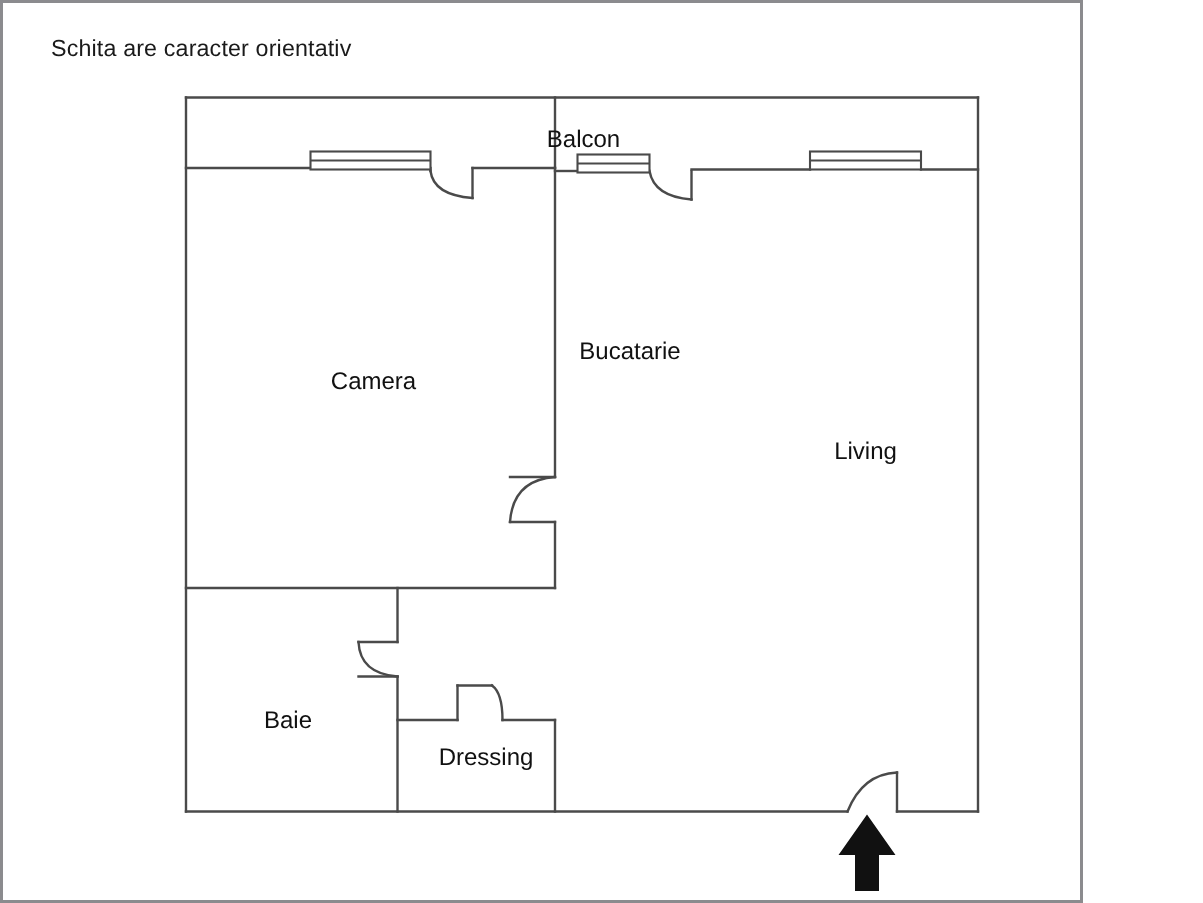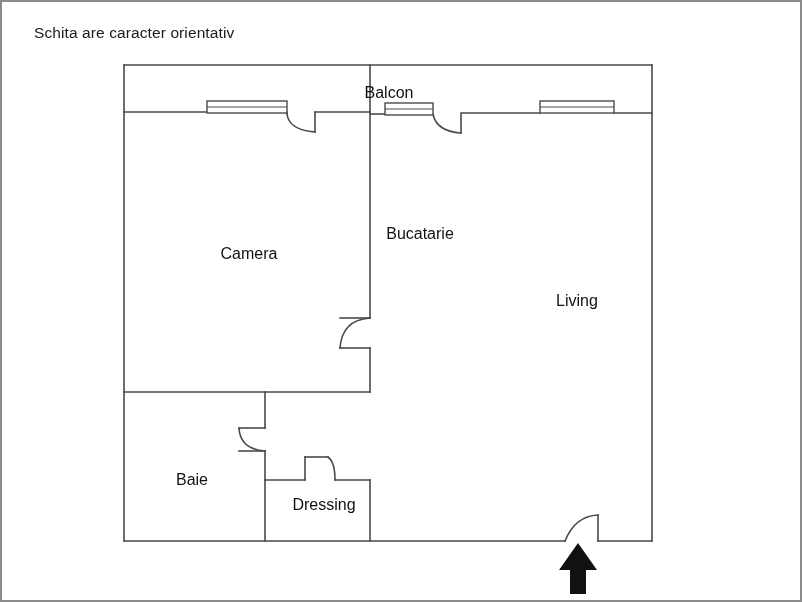--- a/index.html
+++ b/index.html
@@ -10,21 +10,21 @@
   body {
     width: 802px;
     height: 602px;
     font-family: "Liberation Sans", sans-serif;
     overflow: hidden;
   }
   #page-frame {
     position: absolute;
     left: 0;
     top: 0;
-    width: 802px;
+    width: 722px;
     height: 602px;
     box-sizing: border-box;
     border: 2px solid #8b8b8e;
     background: #ffffff;
   }
   #title {
     position: absolute;
     left: 32px;
     top: 22px;
     font-size: 15.5px;

